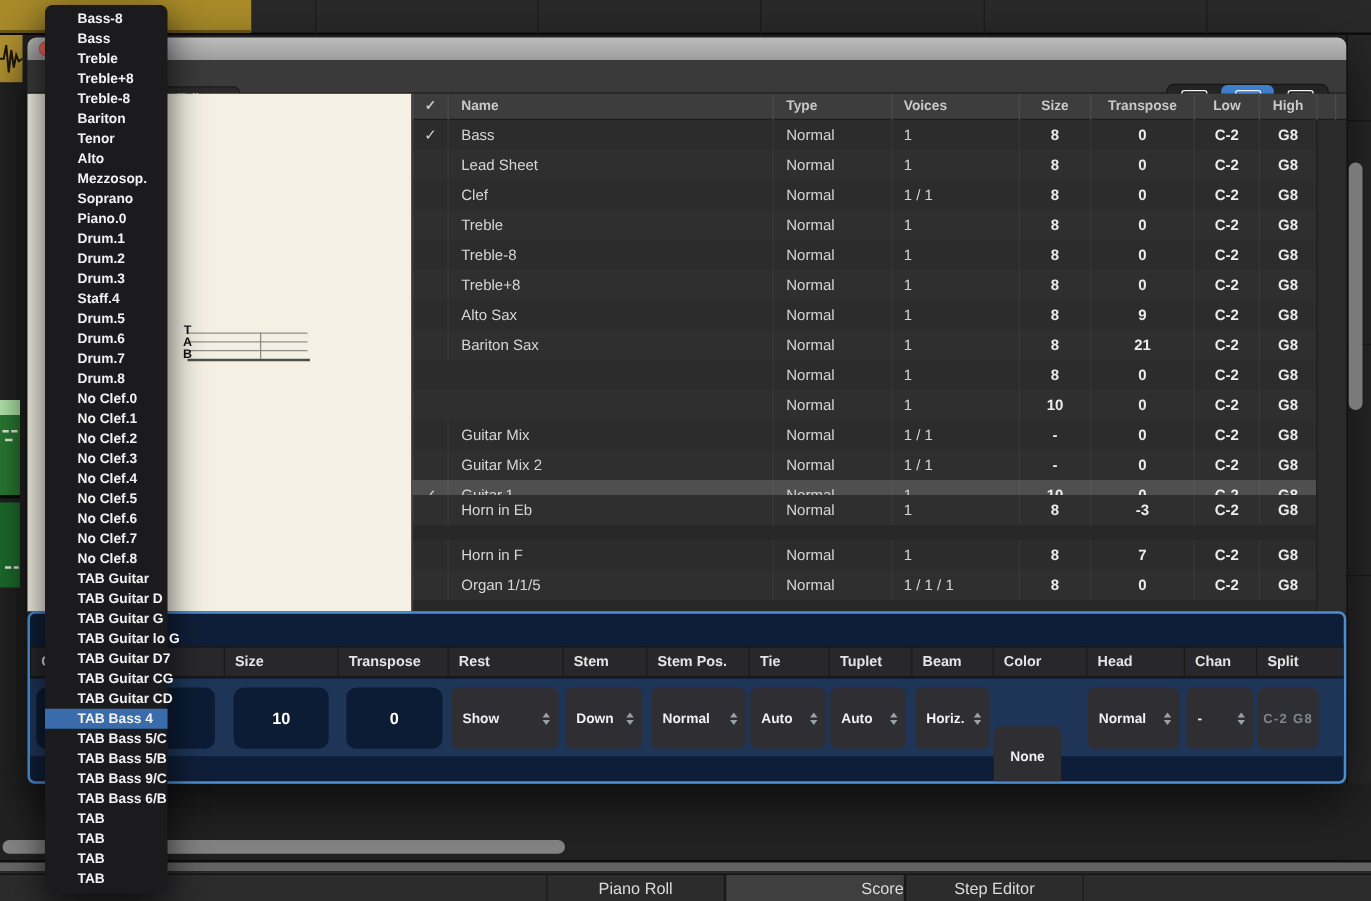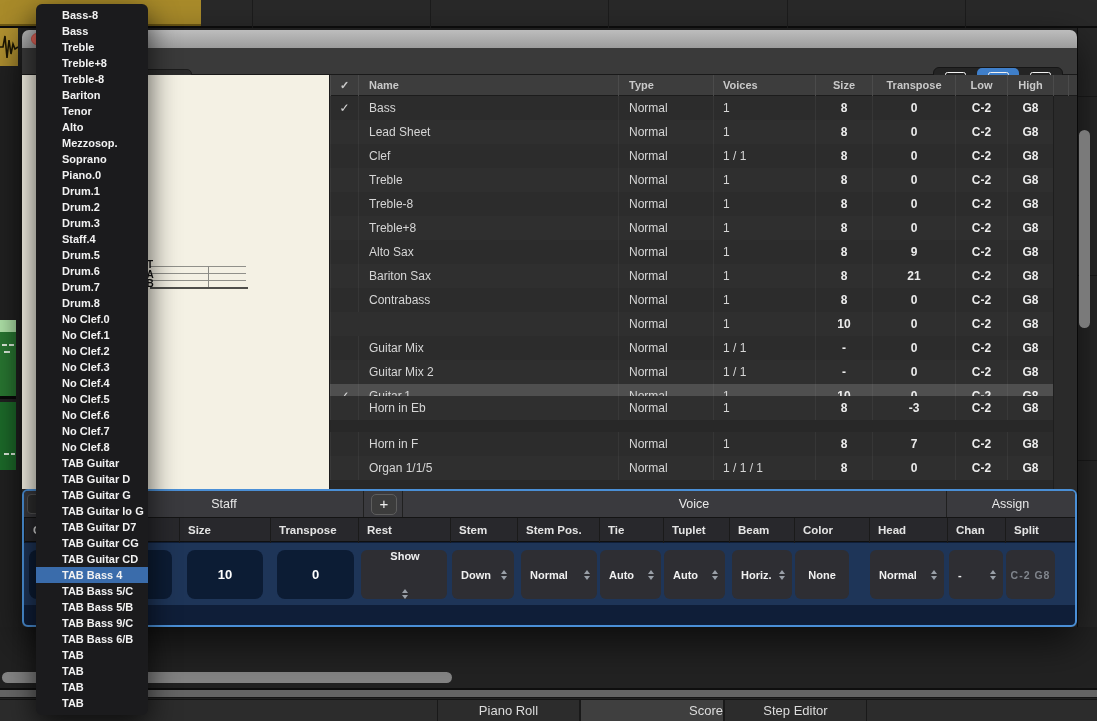--- a/index.html
+++ b/index.html
@@ -86,21 +86,21 @@
     color:#fff;font-size:13px;font-weight:bold;display:flex;align-items:center;justify-content:center;}
   .dd-box{position:absolute;top:7px;height:49px;border-radius:6px;background:#2e2e33;
     color:#f0f0f0;font-size:11px;font-weight:bold;display:flex;align-items:center;justify-content:space-between;padding:0 7px 0 9px;overflow:hidden;}
   .dd-box.plain{justify-content:center;padding:0;}
   .dd-box.muted{color:#80858d;justify-content:center;padding:0;font-size:10.5px;letter-spacing:1px;}
   .stepper{display:flex;flex-direction:column;align-items:center;gap:2px;}
   .stepper .up{width:0;height:0;border-left:3.5px solid transparent;border-right:3.5px solid transparent;border-bottom:4px solid #9aa0a8;}
   .stepper .dn{width:0;height:0;border-left:3.5px solid transparent;border-right:3.5px solid transparent;border-top:4px solid #9aa0a8;}
 
   
-  #clef-menu{left:36px;top:4px;width:112px;padding:3px 0 4px 0;background:#1b1b1d;border-radius:6px;z-index:50;
+  #clef-menu{left:36px;top:4px;width:98px;padding:3px 0 4px 0;background:#1b1b1d;border-radius:6px;z-index:50;
     box-shadow:0 10px 30px rgba(0,0,0,.7);}
   .menu-item{height:16px;line-height:16px;padding-left:26px;font-size:11px;font-weight:bold;color:#f2f2f2;white-space:nowrap;}
   .menu-item.sel{background:var(--menu_selection);}
 </style>
 </head>
 <body>
 
 <div id="stage">
 
   <div id="top-strip" class="abs">
@@ -278,21 +278,20 @@
             <div class="td" style="left: 28px; width: 260px; padding-left: 10px; text-align: left;">Bariton Sax</div>
             <div class="td" style="left: 288px; width: 95px; padding-left: 10px; text-align: left;">Normal</div>
             <div class="td" style="left: 383px; width: 102px; padding-left: 9px; text-align: left;">1</div>
             <div class="td bold" style="left: 485px; width: 57px; text-align: center;">8</div>
             <div class="td bold" style="left: 542px; width: 83px; text-align: center;">21</div>
             <div class="td bold" style="left: 625px; width: 52px; text-align: center;">C-2</div>
             <div class="td bold" style="left: 677px; width: 46px; text-align: center;">G8</div>
           </div>
           <div class="tr" style="top: 192px;">
             <div class="td" style="left: 0px; width: 28px; text-align: center;"></div>
-            <div class="td" style="left: 28px; width: 260px; padding-left: 10px; text-align: left;">Contrabass</div>
             <div class="td" style="left: 288px; width: 95px; padding-left: 10px; text-align: left;">Normal</div>
             <div class="td" style="left: 383px; width: 102px; padding-left: 9px; text-align: left;">1</div>
             <div class="td bold" style="left: 485px; width: 57px; text-align: center;">8</div>
             <div class="td bold" style="left: 542px; width: 83px; text-align: center;">0</div>
             <div class="td bold" style="left: 625px; width: 52px; text-align: center;">C-2</div>
             <div class="td bold" style="left: 677px; width: 46px; text-align: center;">G8</div>
           </div>
           <div class="tr alt" style="top: 216px;">
             <div class="td" style="left: 0px; width: 28px; text-align: center;"></div>
             <div class="td" style="left: 288px; width: 95px; padding-left: 10px; text-align: left;">Normal</div>
@@ -361,50 +360,40 @@
             <div class="td bold" style="left: 542px; width: 83px; text-align: center;">0</div>
             <div class="td bold" style="left: 625px; width: 52px; text-align: center;">C-2</div>
             <div class="td bold" style="left: 677px; width: 46px; text-align: center;">G8</div>
           </div>
         </div>
       <div id="v-gutter" class="abs"></div>
     </div>
     <div id="v-scroll-thumb" class="abs"></div>
 
     <div id="detail-panel" class="abs">
-      <div id="group-band" class="abs">
-        <div id="panel-icon-btn" class="abs"></div>
-        <div class="group-sep" style="left:339px;"></div>
-        <div class="group-sep" style="left:378px;"></div>
-        <div class="group-sep" style="left:922px;"></div>
-        <div class="group-label" style="left:110px;width:180px;">Staff</div>
-        <div id="add-btn" class="abs">+</div>
-        <div class="group-label" style="left:560px;width:220px;">Voice</div>
-        <div class="group-label" style="left:920px;width:133px;">Assign</div>
-      </div>
       <div id="header-band" class="abs">
           <div class="ph" style="left: 0px; width: 155px;">Clef</div>
           <div class="ph" style="left: 155px; width: 91px;">Size</div>
           <div class="ph" style="left: 246px; width: 88px;">Transpose</div>
           <div class="ph" style="left: 334px; width: 92px;">Rest</div>
           <div class="ph" style="left: 426px; width: 67px;">Stem</div>
           <div class="ph" style="left: 493px; width: 82px;">Stem Pos.</div>
           <div class="ph" style="left: 575px; width: 64px;">Tie</div>
           <div class="ph" style="left: 639px; width: 66px;">Tuplet</div>
           <div class="ph" style="left: 705px; width: 65px;">Beam</div>
           <div class="ph" style="left: 770px; width: 75px;">Color</div>
           <div class="ph" style="left: 845px; width: 78px;">Head</div>
           <div class="ph" style="left: 923px; width: 58px;">Chan</div>
           <div class="ph" style="left: 981px; width: 72px;">Split</div>
         </div>
       <div id="panel-row" class="abs">
           <div class="value-box" style="left: 5px; width: 143px;"></div>
           <div class="value-box" style="left: 163px; width: 76px;">10</div>
           <div class="value-box" style="left: 253px; width: 77px;">0</div>
-          <div class="dd-box" style="left: 337px; width: 86px; flex-direction: column;">
+          <div class="dd-box" style="left: 337px; width: 86px;">
             <span>Show</span>
             <div class="stepper">
               <div class="up"></div>
               <div class="dn"></div>
             </div>
           </div>
           <div class="dd-box" style="left: 428px; width: 62px;">
             <span>Down</span>
             <div class="stepper">
               <div class="up"></div>
@@ -432,21 +421,21 @@
               <div class="dn"></div>
             </div>
           </div>
           <div class="dd-box" style="left: 708px; width: 60px;">
             <span>Horiz.</span>
             <div class="stepper">
               <div class="up"></div>
               <div class="dn"></div>
             </div>
           </div>
-          <div class="dd-box plain" style="left: 771px; width: 54px;">None</div>
+          <div class="dd-box plain" style="left: 771px; width: 54px; margin-top: 31px;">None</div>
           <div class="dd-box" style="left: 846px; width: 74px;">
             <span>Normal</span>
             <div class="stepper">
               <div class="up"></div>
               <div class="dn"></div>
             </div>
           </div>
           <div class="dd-box" style="left: 925px; width: 54px;">
             <span>-</span>
             <div class="stepper">

